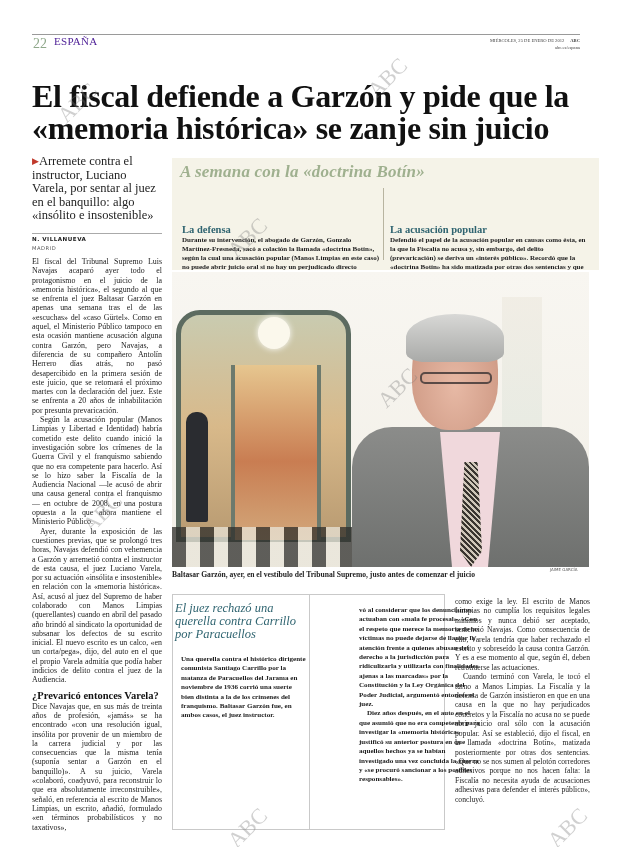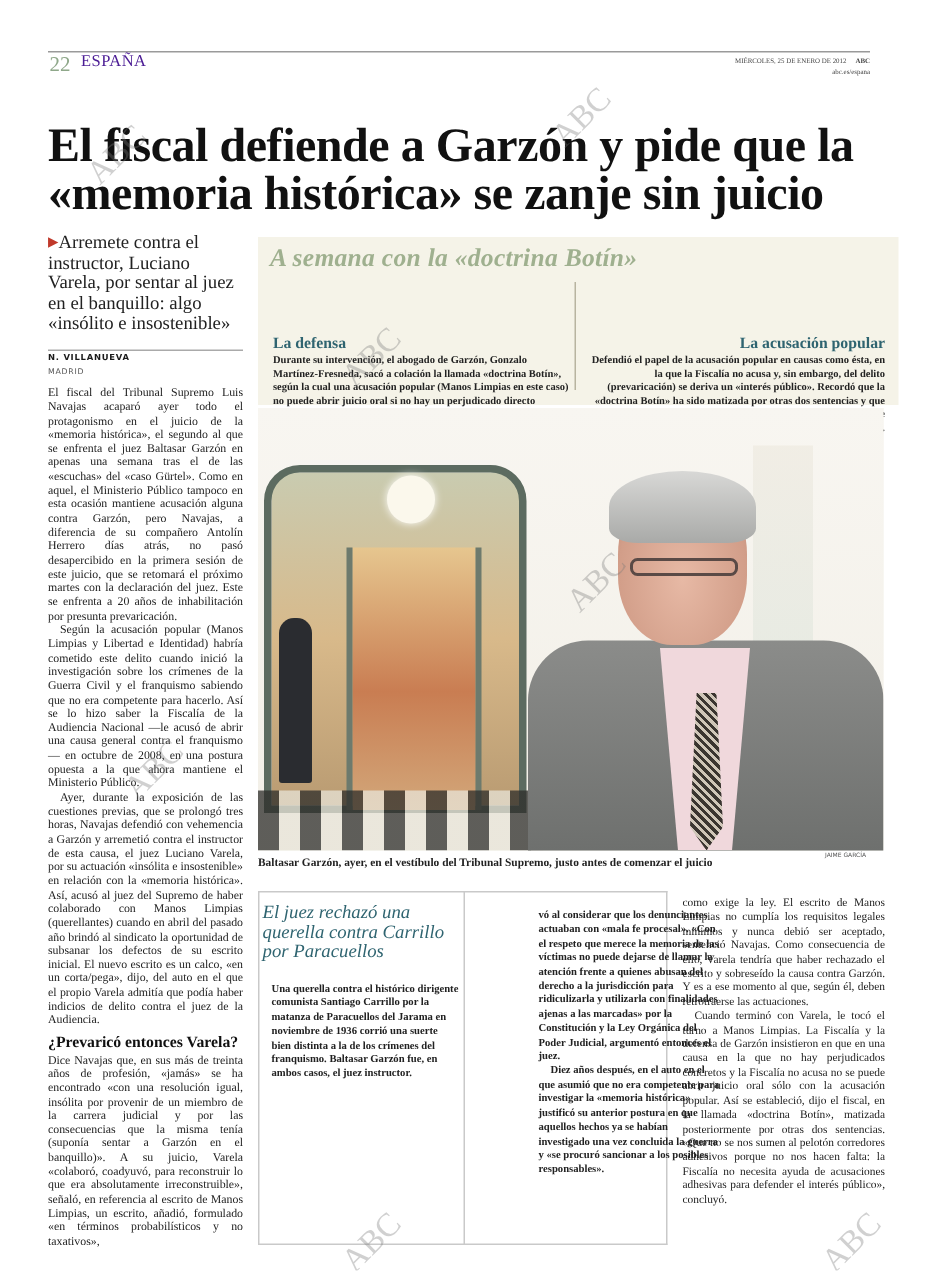--- a/index.html
+++ b/index.html
@@ -24,21 +24,21 @@
   .col1 p { text-indent: 8px; }
   .col1 p.first { text-indent: 0; }
   .col1 h3 { font-family: "Liberation Serif", serif; font-size: 10.5px; line-height: 13px; font-weight: bold; margin: 4px 0 0; color: #111; }
 
   .box { position: absolute; left: 172px; top: 158px; width: 427px; height: 112px; background: #f5f3e8; }
   .box-title { position: absolute; left: 8px; top: 4px; font-family: "Liberation Serif", serif; font-style: italic; font-weight: bold; font-size: 17px; color: #9fb08f; letter-spacing: 0.2px; }
   .box-col { position: absolute; top: 26px; width: 200px; margin-top: 40px; }
   .box-col h4 { font-family: "Liberation Serif", serif; font-size: 10.5px; color: #2f6470; font-weight: bold; line-height: 12px; }
   .box-col p { font-family: "Liberation Serif", serif; font-size: 7px; line-height: 9px; font-weight: bold; color: #222; }
   .box-col.left { left: 10px; }
-  .box-col.right { left: 218px; text-align: right; }
+  .box-col.right { left: 218px; }
   .box-divider { position: absolute; left: 211px; top: 30px; width: 1px; height: 72px; background: #b8b4a0; }
 
   .photo { position: absolute; left: 172px; top: 272px; width: 417px; height: 295px; overflow: hidden; background: #f4f1ea; }
   .photo .wall { position: absolute; left: 0; top: 0; width: 100%; height: 100%; background: linear-gradient(180deg, #f8f6f1 0%, #f2efe7 100%); }
   .photo .door { position: absolute; left: 4px; top: 38px; width: 175px; height: 232px; border: 5px solid #5c6b60; border-radius: 24px 24px 0 0; background: linear-gradient(180deg, #c9cbb0 0%, #d8b98a 50%, #b99b72 100%); }
   .photo .door-inner { position: absolute; left: 50px; top: 50px; width: 90px; height: 175px; background: linear-gradient(180deg, #e6c68f 0%, #c97d52 55%, #d2a77a 100%); border-left: 4px solid #6d7a6d; border-right: 4px solid #6d7a6d; }
   .photo .lamp { position: absolute; left: 86px; top: 45px; width: 32px; height: 32px; border-radius: 50%; background: #fbf8ec; box-shadow: 0 0 6px #fff; }
   .photo .floor { position: absolute; left: 0; top: 255px; width: 190px; height: 40px; background: repeating-linear-gradient(90deg, #2d2d2a 0 14px, #e8e4d8 14px 28px); opacity: 0.75; }
   .photo .figure { position: absolute; left: 14px; top: 140px; width: 22px; height: 110px; background: #2a2c30; border-radius: 10px 10px 2px 2px; }
   .photo .column { position: absolute; left: 330px; top: 25px; width: 40px; height: 180px; background: linear-gradient(180deg, #eeeae0 0%, #dfe7df 100%); opacity: 0.7; }

